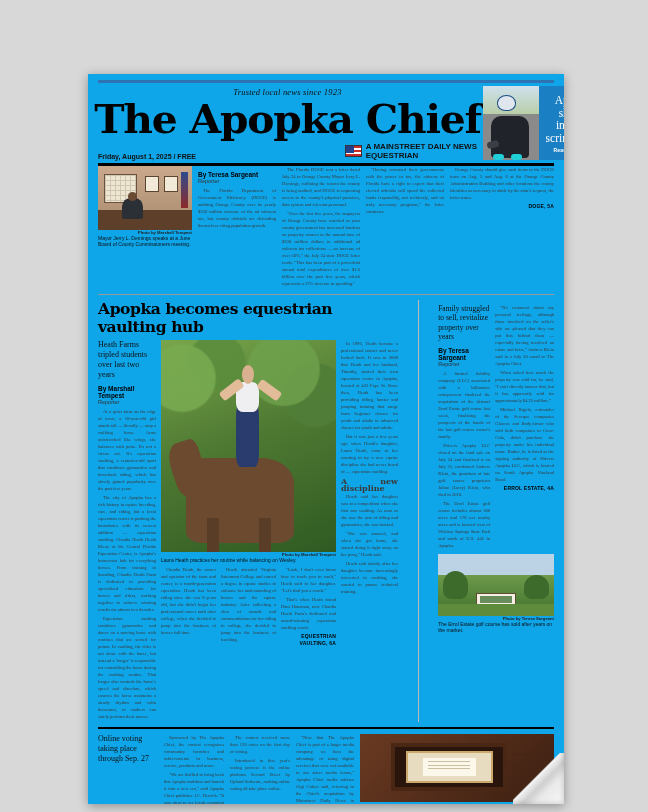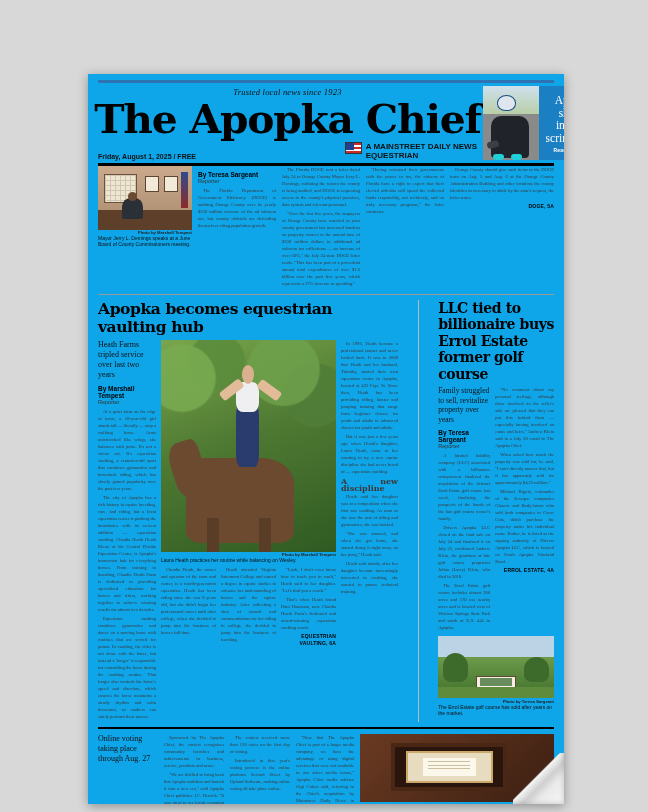--- a/index.html
+++ b/index.html
@@ -34,21 +34,21 @@
     font-size: 40px;
     line-height: 44px;
     letter-spacing: -1.2px;
     text-align: center;
     color: #000;
     white-space: nowrap;
     transform: scaleX(1.02);
   }
   .mast-bottom { display: flex; align-items: flex-end; justify-content: space-between; margin-top: 1px; }
   .dateline { font-size: 7px; font-weight: bold; color: #111; font-family: "Liberation Sans", sans-serif; }
-  .pubmark { display: flex; align-items: flex-start; gap: 4px; }
+  .pubmark { display: flex; align-items: center; gap: 4px; }
   .flag-icon { width: 17px; height: 12px; position: relative; border: .5px solid #333; background: #fff; flex: none; }
   .flag-icon .stripes { position: absolute; inset: 0; background: repeating-linear-gradient(#cc2b2b 0 2px, #fff 2px 4px); }
   .flag-icon .canton { position: absolute; left: 0; top: 0; width: 8px; height: 6.5px; background: #21418c; }
   .pubmark-text { font-family: "Liberation Sans", sans-serif; font-weight: bold; font-size: 8px; line-height: 9px; color: #111; }
   
   .promo {
     width: 124px; flex: none; background: #1b7fc4;
     display: flex; align-items: stretch;
   }
   .promo-photo {
@@ -238,21 +238,21 @@
   <div class="hr-thin"></div>
 
   <div style="display:flex; gap:20px;">
 
     <div style="width:300px; flex:none;">
       <div class="hl-sec">Apopka becomes equestrian vaulting hub</div>
 
       <div style="display:flex; gap:5px; margin-top:4px;">
 
         <div style="width:58px; flex:none;">
-          <div class="deck" style="font-size:8px; line-height:10px;">Heath Farms tripled service over last two years</div>
+          <div class="deck" style="font-size:8px; line-height:10px;">Heath Farms tripled students over last two years</div>
           <div class="byline">By Marshall Tempest</div>
           <div class="byrole">Reporter</div>
           <div class="col">
             <p>At a quiet farm on the edge of town, a 10-year-old girl stands tall — literally — atop a walking horse. Arms outstretched like wings, she balances with poise. It's not a circus act. It's equestrian vaulting, a centuries-old sport that combines gymnastics and horseback riding, which has slowly gained popularity over the past few years.</p>
             <p>The city of Apopka has a rich history in equine breeding, care, and riding, but a local equestrian center is pushing the boundaries with its newest addition — equestrian vaulting. Claudia Heath Heath Klenz of the Central Florida Equestrian Center, is Apopka's hometown hub for everything horses. From training to boarding, Claudia Heath Farm is dedicated to providing specialized education for horses and riders, working together to achieve winning results for almost two decades.</p>
             <p>Equestrian vaulting combines gymnastics and dance on a moving horse with routines that are scored for points. In vaulting, the rider is not alone with the horse, but instead a 'longer' is responsible for controlling the horse during the vaulting routine. That longer also controls the horse's speed and direction, which ensures the horse maintains a steady rhythm and calm demeanor, so vaulters can safely perform their moves.</p>
           </div>
         </div>
 
         <div style="width:175px; flex:none;">
@@ -292,21 +292,20 @@
           <p>Heath said her daughter was at a competition when she first saw vaulting. As soon as she saw the acts of riding and gymnastics, she was hooked.</p>
           <p>"She was amazed, and when she got home, she started doing it right away on her pony," Heath said.</p>
           <p>Heath said shortly after her daughter became increasingly interested in vaulting, she wanted to pursue technical training.</p>
         </div>
       </div>
     </div>
 
     <div class="vr"></div>
 
     <div style="flex:1 1 auto;">
-      <div class="hl-sec small">LLC tied to billionaire buys Errol Estate former golf course</div>
       <div style="display:flex; gap:5px; margin-top:4px;">
         <div style="width:52px; flex:none;">
           <div class="deck" style="font-size:7.5px; line-height:9.5px;">Family struggled to sell, revitalize property over years</div>
           <div class="byline">By Teresa Sargeant</div>
           <div class="byrole">Reporter</div>
           <div class="col">
             <p>A limited liability company (LLC) associated with a billionaire entrepreneur finalized the acquisition of the defunct Errol Estate golf course last week, finalizing the prospects of the hands of the last golf course owner's family.</p>
             <p>Drivers Apopka LLC closed on the land sale on July 24 and finalized it on July 25, confirmed Andrew Klein, the grandson of late golf course proprietor Julian (Larry) Klein, who died in 2018.</p>
             <p>The Errol Estate golf course includes almost 300 acres and 170 net nearby acres and is located west of Wekiwa Springs State Park and north of U.S. 441 in Apopka.</p>
           </div>
@@ -329,21 +328,21 @@
       <div class="credit">Photo by Teresa Sargeant</div>
       <div class="caption">The Errol Estate golf course has sold after years on the market.</div>
     </div>
   </div>
 
   <div class="hr-thick"></div>
 
   <div>
     <div style="display:flex; gap:6px; margin-top:4px;">
       <div style="width:60px; flex:none;">
-        <div class="deck" style="font-size:8px; line-height:10px;">Online voting taking place through Aug. 27</div>
+        <div class="deck" style="font-size:8px; line-height:10px;">Online voting taking place through Sep. 27</div>
 
       </div>
       <div style="width:60px; flex:none;" class="col">
         <p>Sponsored by The Apopka Chief, the contest recognizes community favorites and achievements in business, service, products and more.</p>
         <p>"We are thrilled to bring back this Apopka tradition and launch it into a new era," said Apopka Chief publisher J.C. Derrick. "It was great to see locals engaging with the ballot right away to vote for their favorite establishments in the community."</p>
       </div>
       <div style="width:60px; flex:none;" class="col">
         <p>The contest received more than 120 votes on the first day of voting.</p>
         <p>Introduced in this year's voting process is the online platform Second Street by Upland Software, making online voting all take place online.</p>
       </div>

